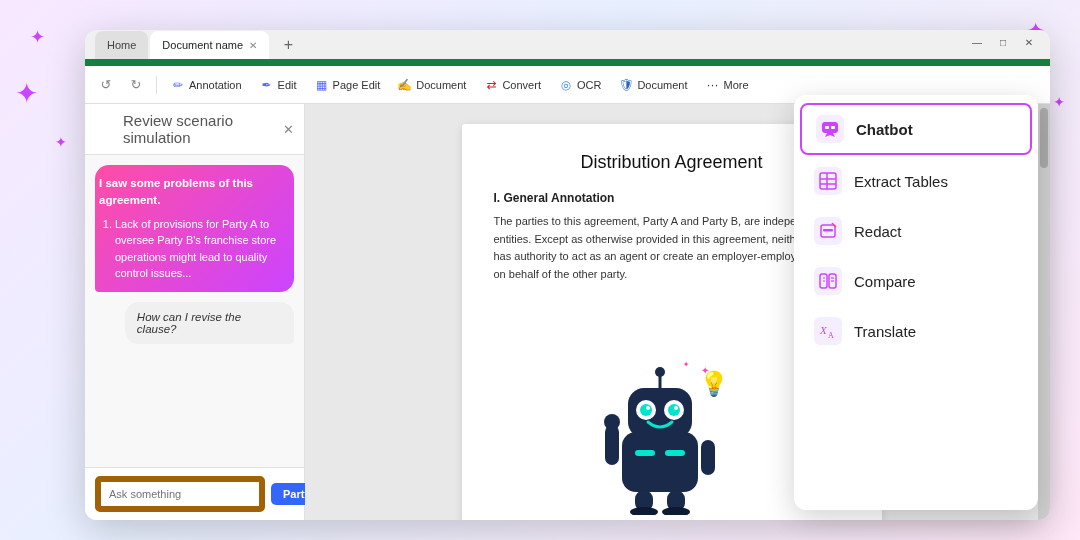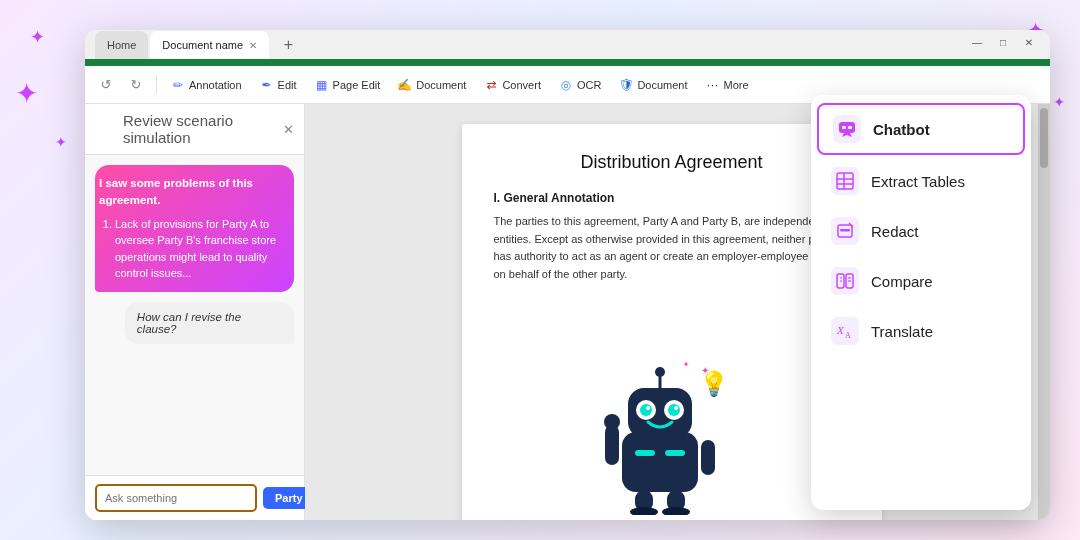--- a/index.html
+++ b/index.html
@@ -229,22 +229,22 @@
     .chat-input-area {
       padding: 8px 10px;
       border-top: 1px solid #e0e0e0;
       background: #fff;
       display: flex;
       gap: 6px;
       align-items: center;
     }
     .chat-input {
       flex: 1;
-      height: 28px;
-      border: 2px solid #a16207;
+      height: 36px;
+      border: 6px solid #a16207;
       border-radius: 5px;
       padding: 0 8px;
       font-size: 11px;
       outline: none;
     }
     .send-btn {
       background: #3366ff;
       color: #fff;
       border: none;
       border-radius: 5px;
@@ -312,24 +312,24 @@
       left: 50%;
       transform: translateX(-60%);
       width: 120px;
       height: 160px;
       pointer-events: none;
     }
 
     
     .dropdown-menu {
       position: absolute;
-      right: 49px;
+      right: 42px;
       top: 95px;
       bottom: 30px;
-      width: 220px;
+      width: 244px;
       background: #fff;
       border-radius: 12px;
       box-shadow: 0 8px 30px rgba(0,0,0,0.18);
       padding: 8px 6px;
       display: flex;
       flex-direction: column;
       gap: 2px;
       z-index: 100;
     }
     .menu-item {

